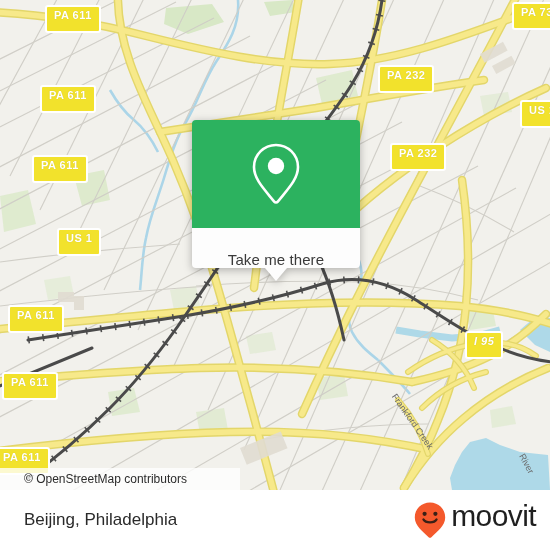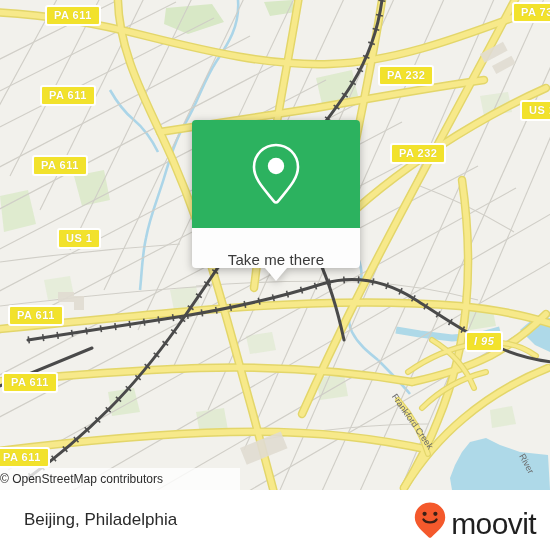--- a/index.html
+++ b/index.html
@@ -20,21 +20,21 @@
   
   .shield{
     position:absolute;
     background:#F2E22C;
     border:2px solid #FFFFFF;
     border-radius:3px;
     color:#FFFFFF;
     font-size:11px;
     font-weight:bold;
     letter-spacing:.5px;
-    padding:2px 7px 3px 7px;
+    padding:2px 7px 10px 7px;
     white-space:nowrap;
     line-height:12px;
     text-shadow:0 0 1px rgba(150,140,20,.45);
     font-family:"Liberation Sans", sans-serif;
   }
 
   
   .maplabel{
     position:absolute;
     color:#5A5A5A;
@@ -77,32 +77,32 @@
   }
 
   
   #attribution{
     position:absolute; left:0; top:468px;
     width:240px; height:22px;
     background:rgba(255,255,255,.78);
     display:flex; align-items:center;
   }
   #attribution-text{
-    color:#2B2B2B; font-size:12px; padding-left:0;
+    color:#2B2B2B; font-size:12px; padding-left:24px;
   }
 
   
   #bottom-bar{
     position:absolute; left:4px; top:490px; width:550px; height:60px;
     background:#FFFFFF;
     display:flex; align-items:center; justify-content:space-between;
     padding:0 18px 0 20px;
   }
   #place-name{ font-size:17px; color:#2A2A2A; }
-  #brand{ display:flex; align-items:flex-end; gap:4px; }
+  #brand{ display:flex; align-items:flex-start; gap:4px; }
   #brand-wordmark{
     font-size:30px; color:#1F1F1F; letter-spacing:-.6px;
     font-weight:normal; line-height:30px;
   }
 </style>
 </head>
 <body>
 
 <div id="map-area">
 

